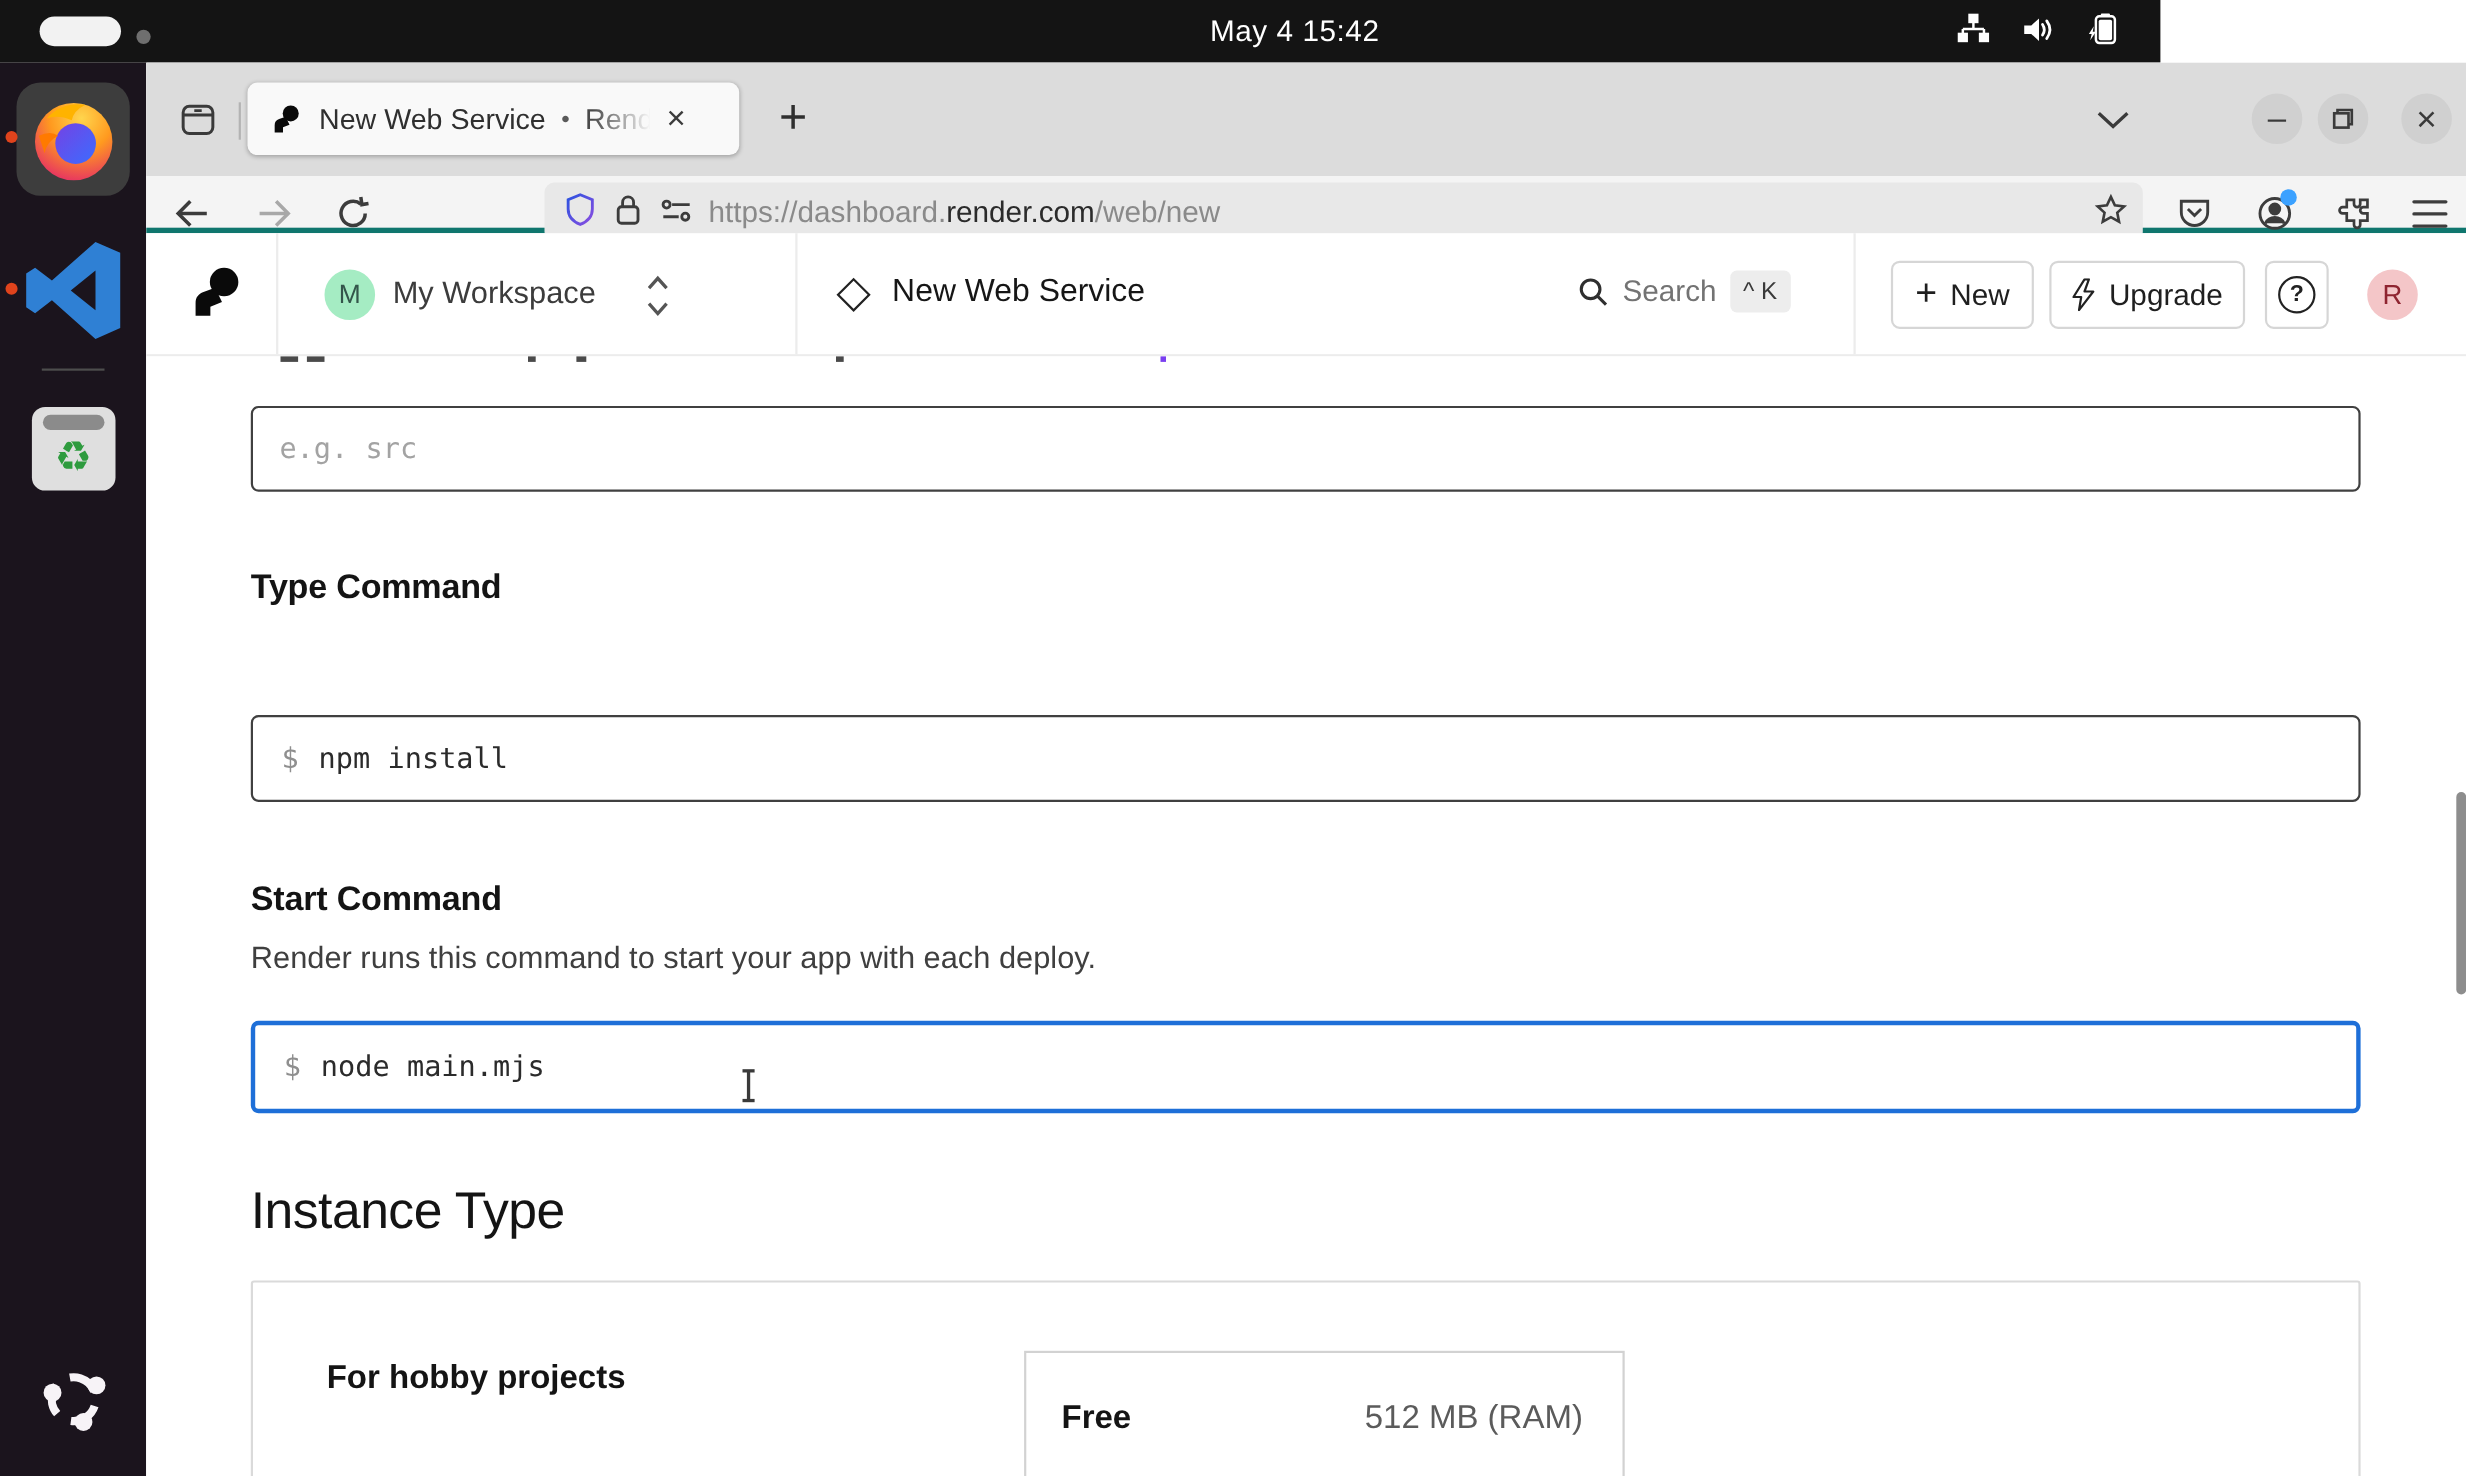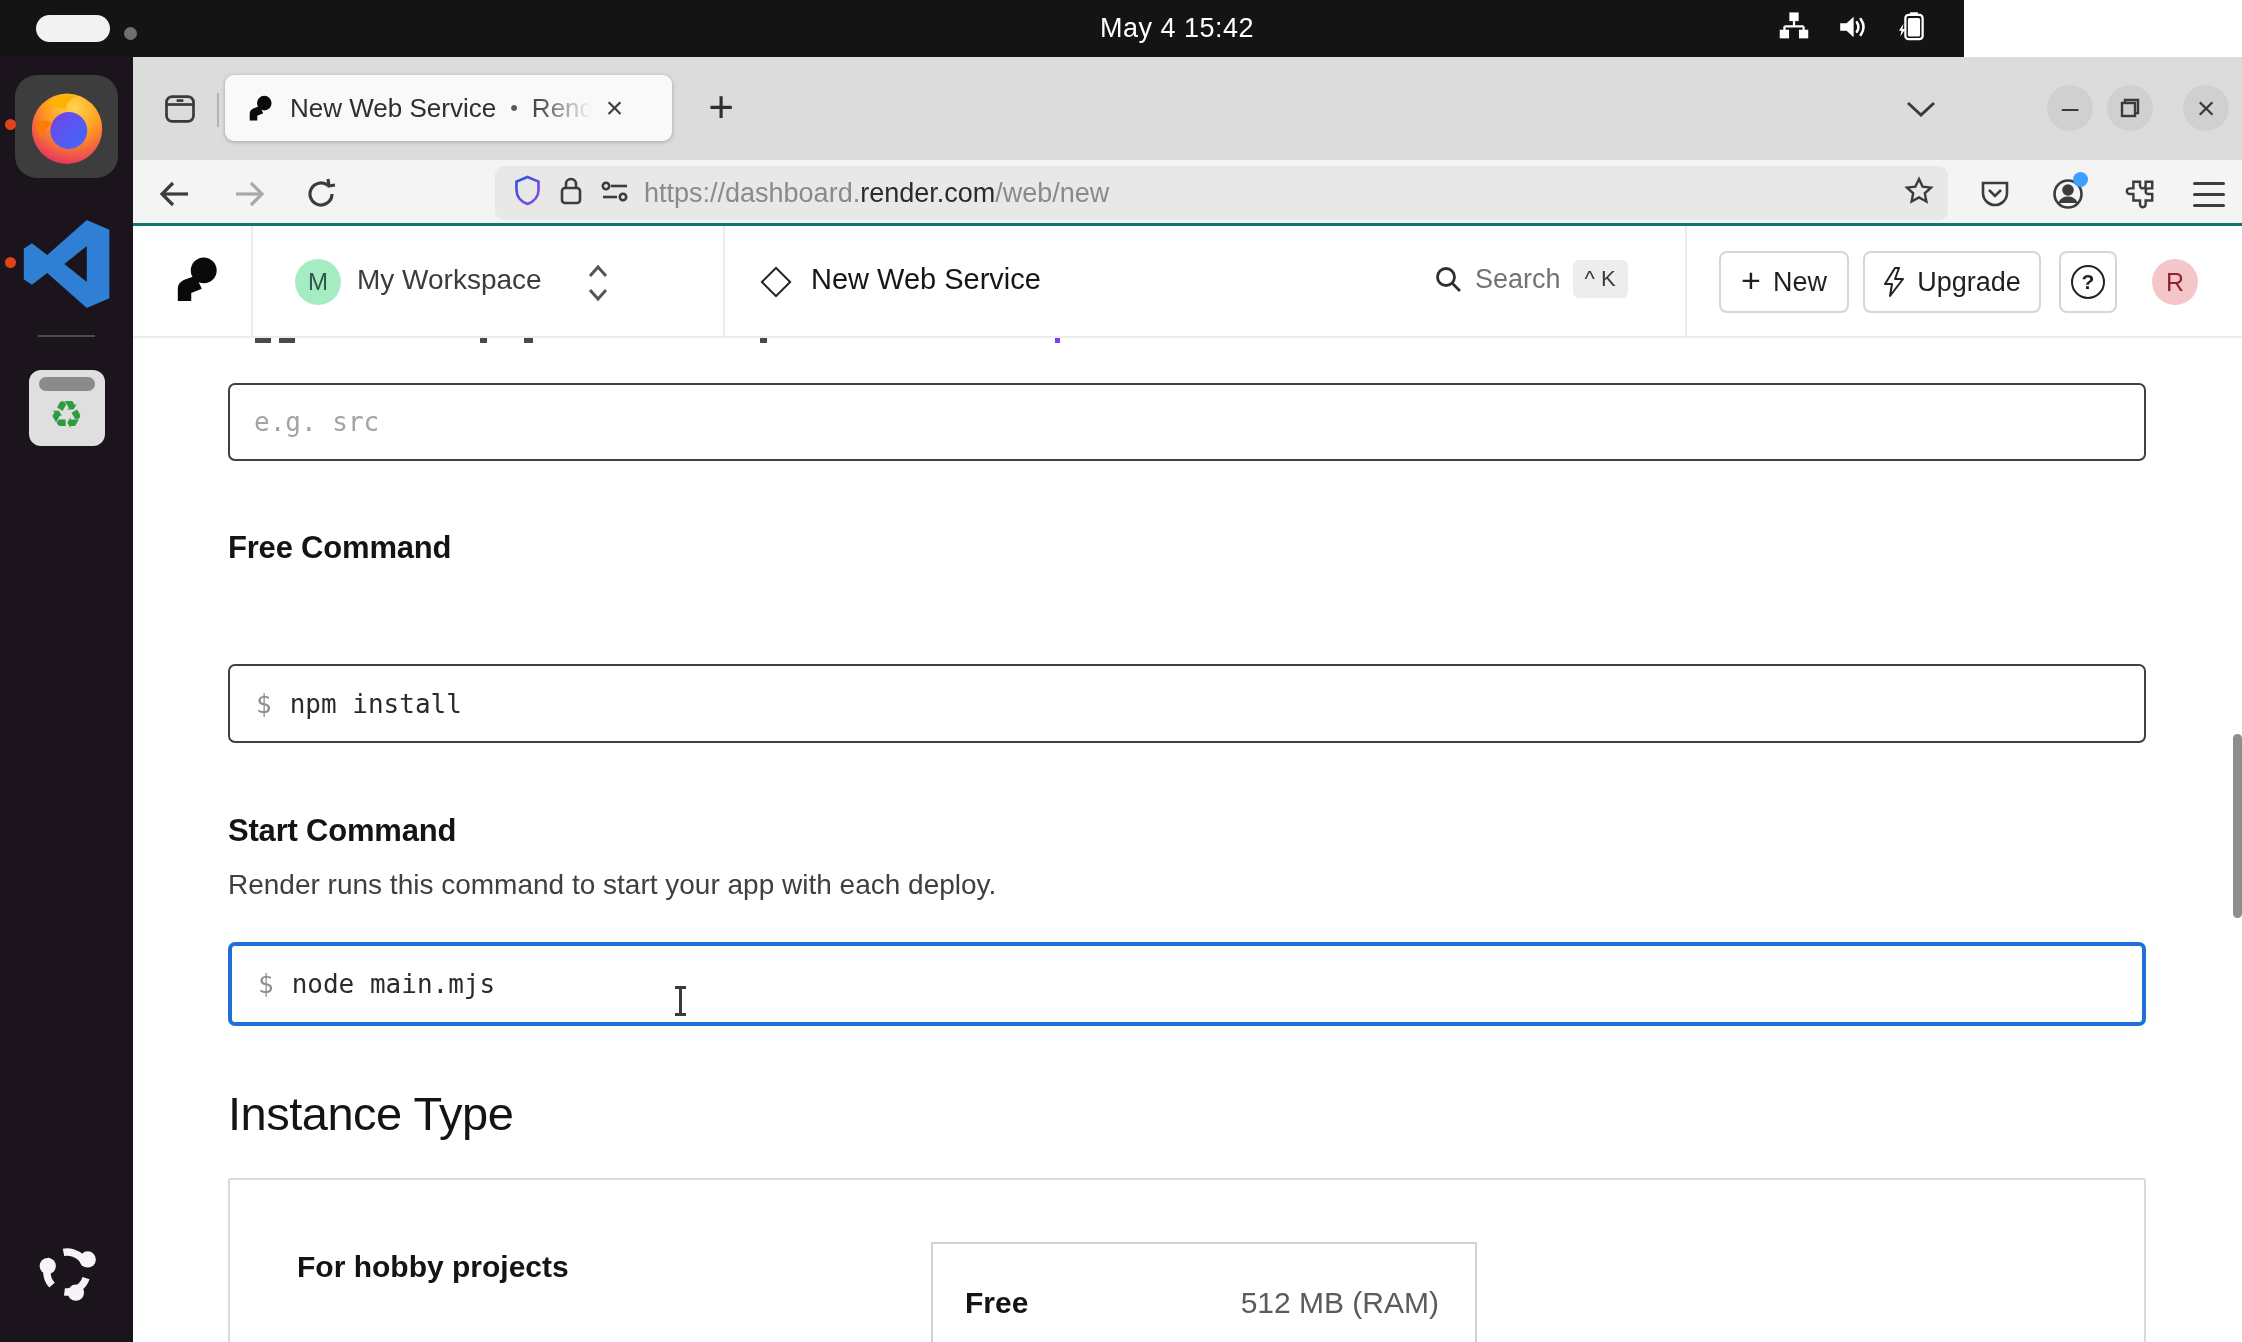--- a/index.html
+++ b/index.html
@@ -39,21 +39,21 @@
   .tab-fade { font-size:26px; color:#4a4a4a; white-space:nowrap; overflow:hidden; width:66px;
               -webkit-mask-image:linear-gradient(to right,#000 10%,transparent 90%); mask-image:linear-gradient(to right,#000 10%,transparent 90%); }
   .tab-close { margin-left:2px; font-size:30px; color:#3c3c3c; line-height:1; padding:2px 6px; }
   .newtab-btn { position:absolute; left:560px; top:22px; width:56px; height:56px; font-size:44px; font-weight:300; color:#2f2f2f; display:flex; align-items:center; justify-content:center; }
   .tabs-chevron { position:absolute; left:1766px; top:34px; width:44px; height:36px; display:flex; align-items:center; justify-content:center; }
   .winctl { position:absolute; top:28px; width:46px; height:46px; border-radius:50%; background:#d0d0d0; display:flex; align-items:center; justify-content:center; color:#3a3a3a; }
   .winctl.min { left:1914px; font-size:30px; }
   .winctl.max { left:1974px; }
   .winctl.close { left:2050px; font-size:32px; }
 
-  .navbar { position:relative; width:100%; height:66px; background:#f4f4f4; border-bottom:3px solid #0f766e; }
+  .navbar { position:relative; width:100%; height:52px; background:#f4f4f4; border-bottom:5px solid #0f766e; }
   .navbtn { position:absolute; top:14px; width:40px; height:40px; display:flex; align-items:center; justify-content:center; }
   .urlbar { position:absolute; left:362px; top:6px; width:1453px; height:54px; background:#e8e8e8; border-radius:9px;
             display:flex; align-items:center; padding:0 14px 0 18px; }
   .url-text { font-size:27px; color:#8a8a8a; margin-left:14px; white-space:nowrap; }
   .url-text b { color:#2b2b2b; font-weight:400; }
   .url-star { margin-left:auto; }
   .navicon { position:absolute; top:12px; width:44px; height:44px; display:flex; align-items:center; justify-content:center; }
   .acct-dot { position:absolute; right:2px; top:0; width:15px; height:15px; border-radius:50%; }
   .hamburger { display:flex; flex-direction:column; gap:8px; }
   .hamburger span { width:32px; height:3px; background:#3d3d3d; border-radius:2px; }
@@ -371,21 +371,21 @@
     <div class="frag" style="left:146px;width:16px"></div>
     <div class="frag" style="left:347px;width:7px"></div>
     <div class="frag" style="left:391px;width:9px"></div>
     <div class="frag" style="left:627px;width:7px"></div>
     <div class="frag purple" style="left:922px;width:5px"></div>
 
     <div class="field" style="top:45px;height:78px">
       <input style="padding-left: 24px;" placeholder="e.g. src">
     </div>
 
-    <div class="sec-title" style="top:192px">Free Command</div>
+    <div class="sec-title" style="top:192px">Type Command</div>
     <div class="field" style="top:326px;height:79px">
       <span class="prompt">$</span>
       <input value="npm install" style="">
     </div>
 
     <div class="sec-title" style="top:475px">Start Command</div>
     <div class="sec-desc" style="top:531px">Render runs this command to start your app with each deploy.</div>
     <div class="field focused" style="top:604px;height:84px">
       <span class="prompt">$</span>
       <input value="node main.mjs" style="">

